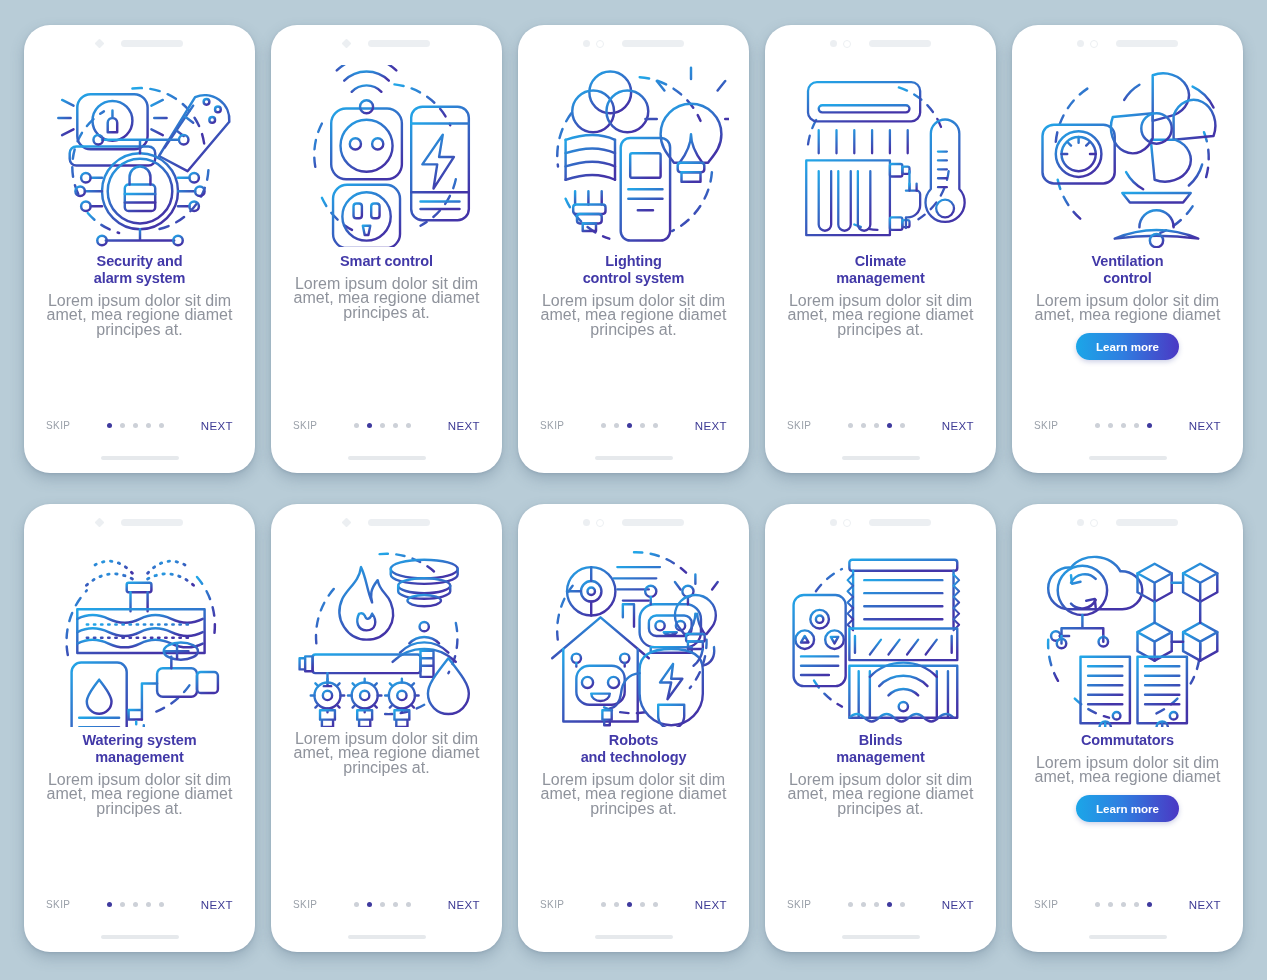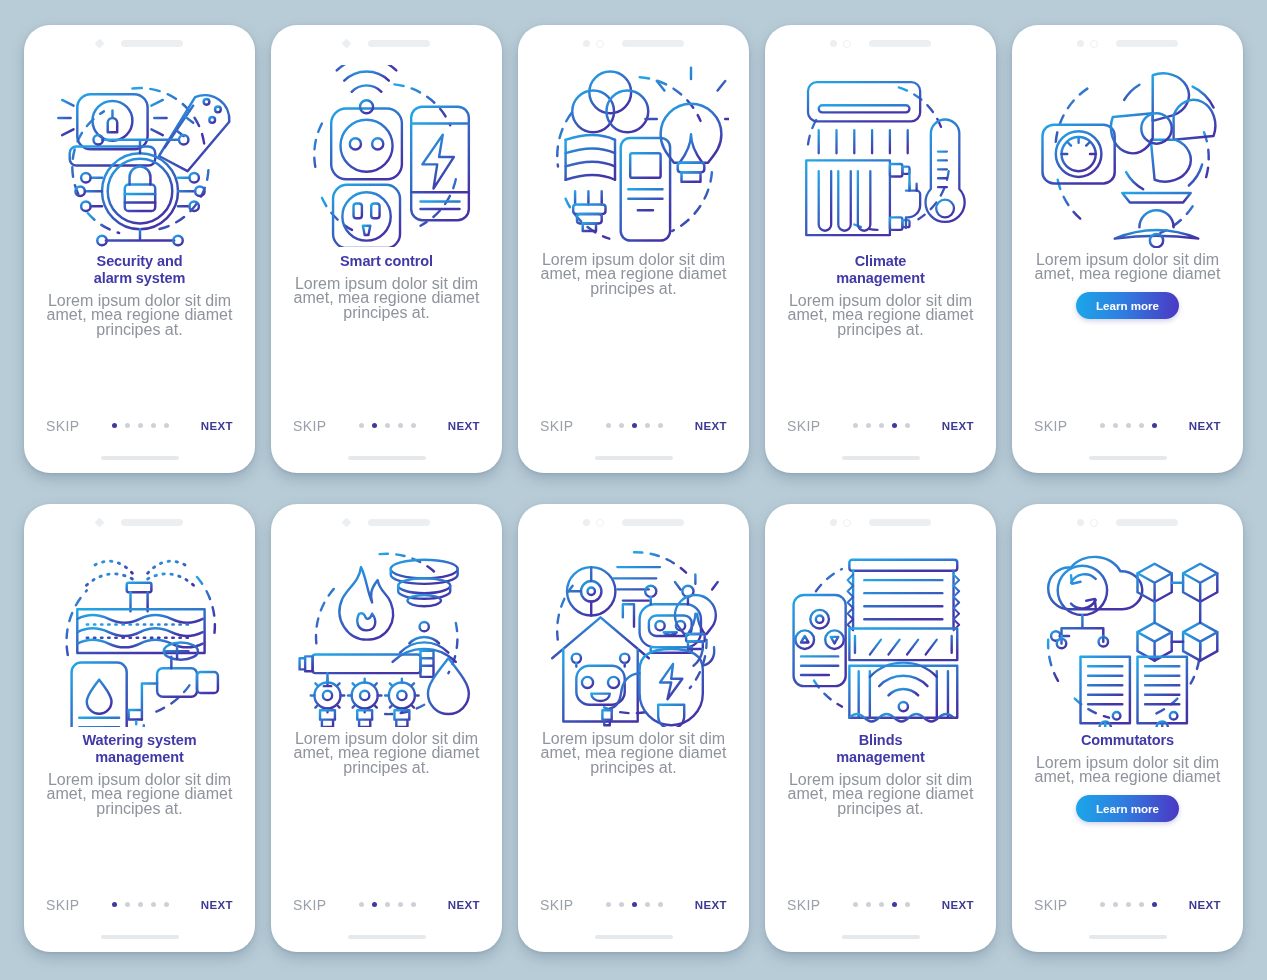--- a/index.html
+++ b/index.html
@@ -79,22 +79,22 @@
   }
 
   
   .navrow{
     margin-top:auto;
     flex:none;
     display:flex;align-items:center;justify-content:space-between;
     padding:0 22px 0 22px;
     height:34px;
   }
-  .skip{color:#9aa0a9;font-size:14px;letter-spacing:.4px;}
-  .next{color:#3d3a94;font-size:11.5px;letter-spacing:.4px;font-weight:bold;}
+  .skip{color:#9aa0a9;font-size:10px;letter-spacing:.4px;}
+  .next{color:#3d3a94;font-size:11.5px;letter-spacing:.4px;}
   .dots{display:flex;align-items:center;gap:8px;}
   .pd{width:5px;height:5px;border-radius:50%;background:#cdd1d8;}
   .pd.on{background:#3f3a9e;}
 
   
   .homebar{flex:none;height:30px;display:flex;align-items:center;justify-content:center;}
   .homebar i{display:block;width:78px;height:4px;border-radius:3px;background:#e6e9ec;}
 </style>
 </head>
 <body>
@@ -266,20 +266,21 @@
     <path d="M94 130 h36 M94 140 h36 M104 152 h16"></path>
     <path d="M160 40 a32 32 0 0 0 -32 32 c0 14 8 22 14 30 h36 c6 -8 14 -16 14 -30 a32 32 0 0 0 -32 -32z"></path>
     <path d="M148 102 q12 -16 12 -30 M172 102 q-12 -16 -12 -30"></path>
     <rect x="146" y="102" width="28" height="10" rx="3"></rect>
     <path d="M150 112 h20 v10 h-20 z"></path>
     <path d="M160 2 v12 M124 16 l8 10 M196 16 l-8 10 M112 56 h12 M208 56 h-12"></path>
   </g>
 </svg>
         </div>
         <div class="txt">
+          <div class="title">Lighting<br>control system</div>
           <div class="desc">Lorem ipsum dolor sit dim<br>amet, mea regione diamet<br>principes at.</div>
         </div>
         <div class="navrow">
           <span class="skip">SKIP</span>
           <div class="dots">
             <span class="pd"></span>
             <span class="pd"></span>
             <span class="pd on"></span>
             <span class="pd"></span>
             <span class="pd"></span>
@@ -385,20 +386,21 @@
     <path d="M98 112 a46 46 0 0 0 18 18"></path>
     <path d="M94 134 h72 l-8 10 h-56 z"></path>
     <path d="M130 144 v20"></path>
     <path d="M86 182 q44 -18 88 0 q-44 -6 -88 0 z"></path>
     <path d="M112 170 a18 18 0 0 1 36 0"></path>
     <circle cx="130" cy="184" r="7"></circle>
   </g>
 </svg>
         </div>
         <div class="txt">
+          <div class="title">Ventilation<br>control</div>
           <div class="desc">Lorem ipsum dolor sit dim<br>amet, mea regione diamet</div>
         </div>
         <div class="learnwrap">
           <button class="learn">Learn more</button>
         </div>
         <div class="navrow">
           <span class="skip">SKIP</span>
           <div class="dots">
             <span class="pd"></span>
             <span class="pd"></span>
@@ -610,20 +612,21 @@
     <path d="M166 52 a22 22 0 0 1 22 22 c0 10 -6 14 -10 20 h-24 c-4 -6 -10 -10 -10 -20 a22 22 0 0 1 22 -22z"></path>
     <path d="M158 94 q8 -12 8 -22 M176 94 q-8 -12 -8 -22"></path>
     <rect x="156" y="94" width="20" height="8" rx="2"></rect>
     <path d="M158 102 h16 v8 h-16z"></path>
     <path d="M166 30 v10 M144 38 l6 8 M190 38 l-6 8"></path>
     <path d="M174 110 q-2 12 -10 18"></path>
   </g>
 </svg>
         </div>
         <div class="txt">
+          <div class="title">Robots<br>and technology</div>
           <div class="desc">Lorem ipsum dolor sit dim<br>amet, mea regione diamet<br>principes at.</div>
         </div>
         <div class="navrow">
           <span class="skip">SKIP</span>
           <div class="dots">
             <span class="pd"></span>
             <span class="pd"></span>
             <span class="pd on"></span>
             <span class="pd"></span>
             <span class="pd"></span>

